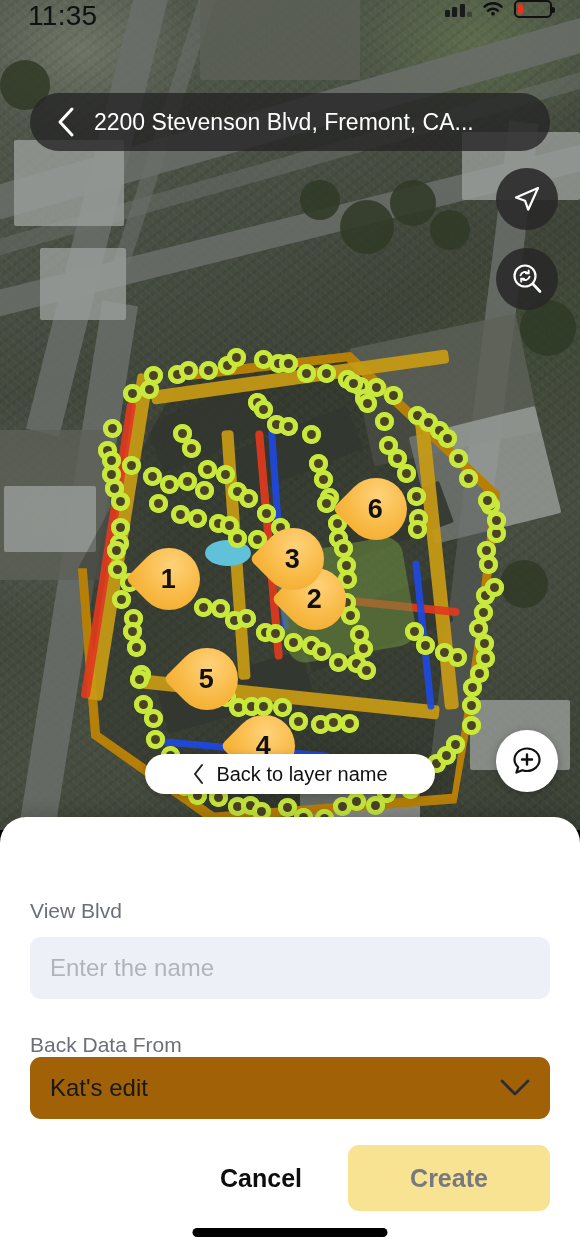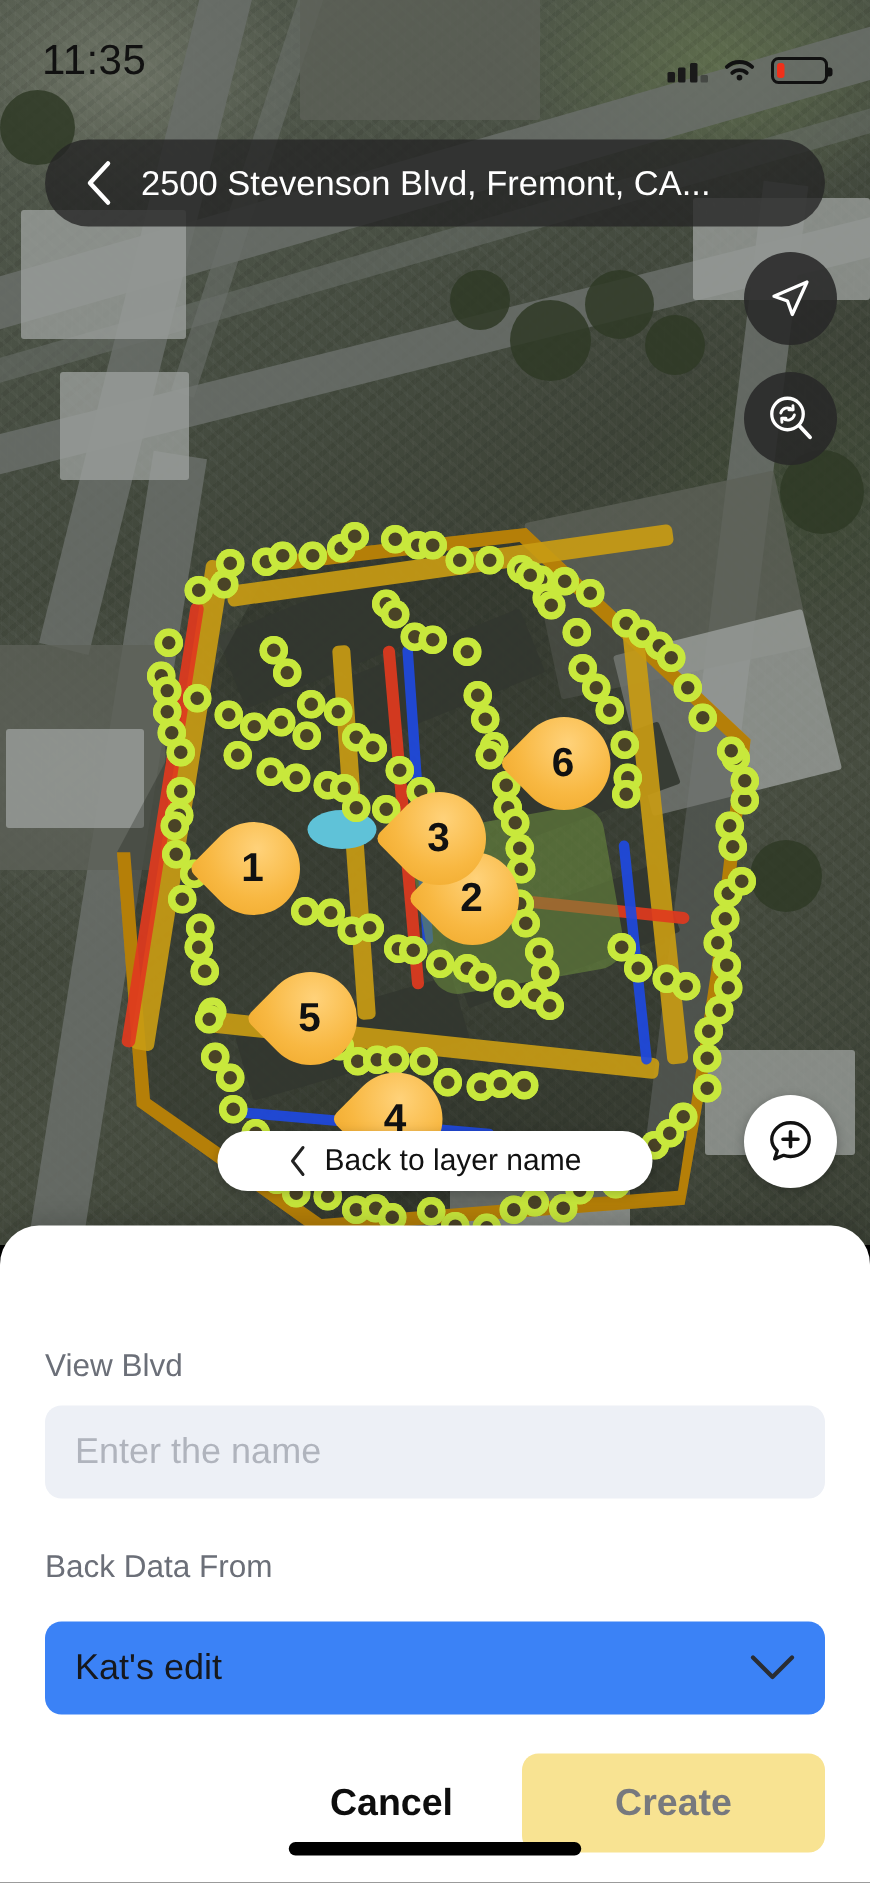--- a/index.html
+++ b/index.html
@@ -80,21 +80,21 @@
   }
   .pin span{
     transform:rotate(-45deg);
     font-size:27px; font-weight:700; color:#111; font-family:"Liberation Sans", sans-serif;
     line-height:1;
   }
 
   
   #statusbar{
     position:absolute; left:0; top:0; width:580px; height:56px; z-index:40;
-    display:flex; align-items:flex-end; justify-content:space-between;
+    display:flex; align-items:flex-start; justify-content:space-between;
     padding:0 28px; pointer-events:none;
   }
   #clock{ font-size:28px; font-weight:400; color:#111; letter-spacing:.3px; }
   #sysicons{ display:flex; align-items:center; gap:9px; }
   .bars{ display:flex; align-items:flex-end; gap:2.5px; height:15px; }
   .bars i{ display:block; width:5px; background:#1a1a1a; border-radius:1px; }
   .bars i:nth-child(1){ height:7px; }
   .bars i:nth-child(2){ height:10px; }
   .bars i:nth-child(3){ height:13px; }
   .bars i:nth-child(4){ height:5px; opacity:.45; }
@@ -159,22 +159,22 @@
   #lbl-view-name{ margin-top:48px; }
   #input-view-name{
     margin-top:14px; width:100%; height:62px; border:none; outline:none;
     background:#EDF0F6; border-radius:11px; padding:0 20px;
     font-size:24px; color:#2c2f36; font-family:"Liberation Sans", sans-serif;
   }
   #input-view-name::placeholder{ color:#B0B4BD; }
 
   #lbl-copy-from{ margin-top:34px; }
   #select-copy-from{
-    margin-top:24px; width:100%; height:62px;
-    background:#3b82f6; border-radius:11px; padding:0 20px;
+    margin-top:0; width:100%; height:62px;
+    background:#a16207; border-radius:11px; padding:0 20px;
     display:flex; align-items:center; justify-content:space-between;
   }
   #select-copy-from .val{ font-size:24px; color:#16181d; }
 
   #sheet-actions{
     margin-top:26px; display:flex; align-items:center; justify-content:flex-end; gap:0;
   }
   #cancel-btn{
     background:none; border:none; cursor:pointer;
     font-family:"Liberation Sans", sans-serif;
@@ -444,21 +444,21 @@
       <div class="batt">
           <i id="battfill" style="width: 18%;"></i>
         </div>
     </div>
   </div>
 
   <div id="addressbar">
     <svg class="chev" width="20" height="32" viewBox="0 0 20 32">
       <path d="M16 3L4 16l12 13" stroke="#fff" stroke-width="3" fill="none" stroke-linecap="round" stroke-linejoin="round"></path>
     </svg>
-    <div id="addresstext">2500 Stevenson Blvd, Fremont, CA...</div>
+    <div id="addresstext">2200 Stevenson Blvd, Fremont, CA...</div>
   </div>
 
   <div class="fab-dark" id="fab-navigate">
     <svg width="32" height="32" viewBox="0 0 32 32">
       <path d="M27 5L5 14.5l9 3.2 3.2 9L27 5z" stroke="#fff" stroke-width="2.2" fill="none" stroke-linejoin="round"></path>
     </svg>
   </div>
 
   <div class="fab-dark" id="fab-research">
     <svg width="34" height="34" viewBox="0 0 34 34">

